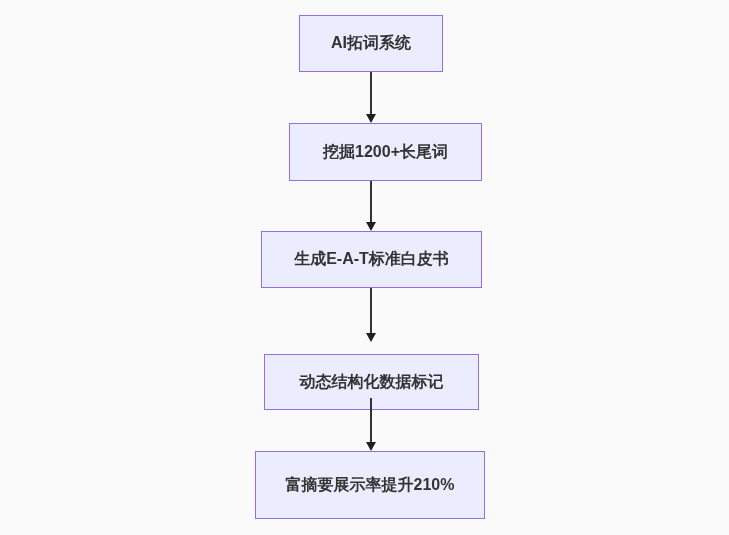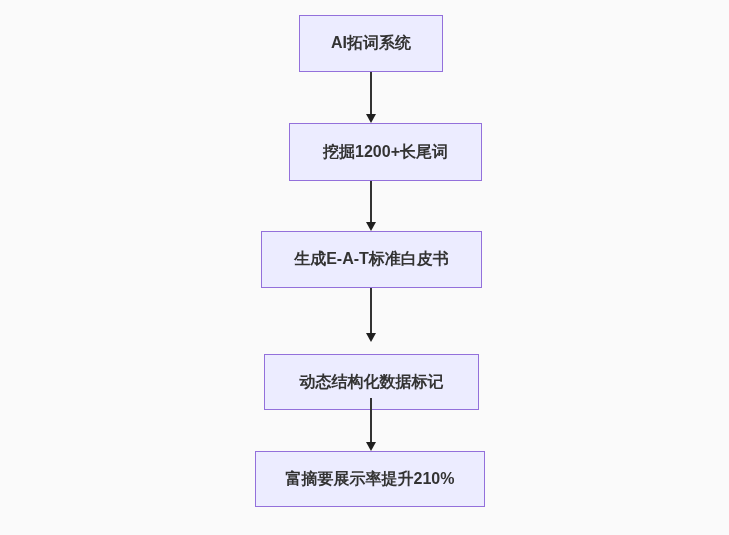--- a/index.html
+++ b/index.html
@@ -27,21 +27,21 @@
     justify-content: center;
     font-size: 16px;
     text-align: center;
     white-space: nowrap;
     font-weight: bold;
   }
   .node-1 { left: 299px; top: 15px;  width: 144px; height: 57px; }
   .node-2 { left: 289px; top: 123px; width: 193px; height: 58px; }
   .node-3 { left: 261px; top: 231px; width: 221px; height: 57px; }
   .node-4 { left: 264px; top: 342px; width: 215px; height: 56px; margin-top: 12px; }
-  .node-5 { left: 255px; top: 451px; width: 230px; height: 56px; }
+  .node-5 { left: 255px; top: 451px; width: 230px; height: 68px; }
 
   .edge {
     position: absolute;
     left: 371px;
     transform: translateX(-50%);
     display: flex;
     flex-direction: column;
     align-items: center;
     width: 14px;
   }

